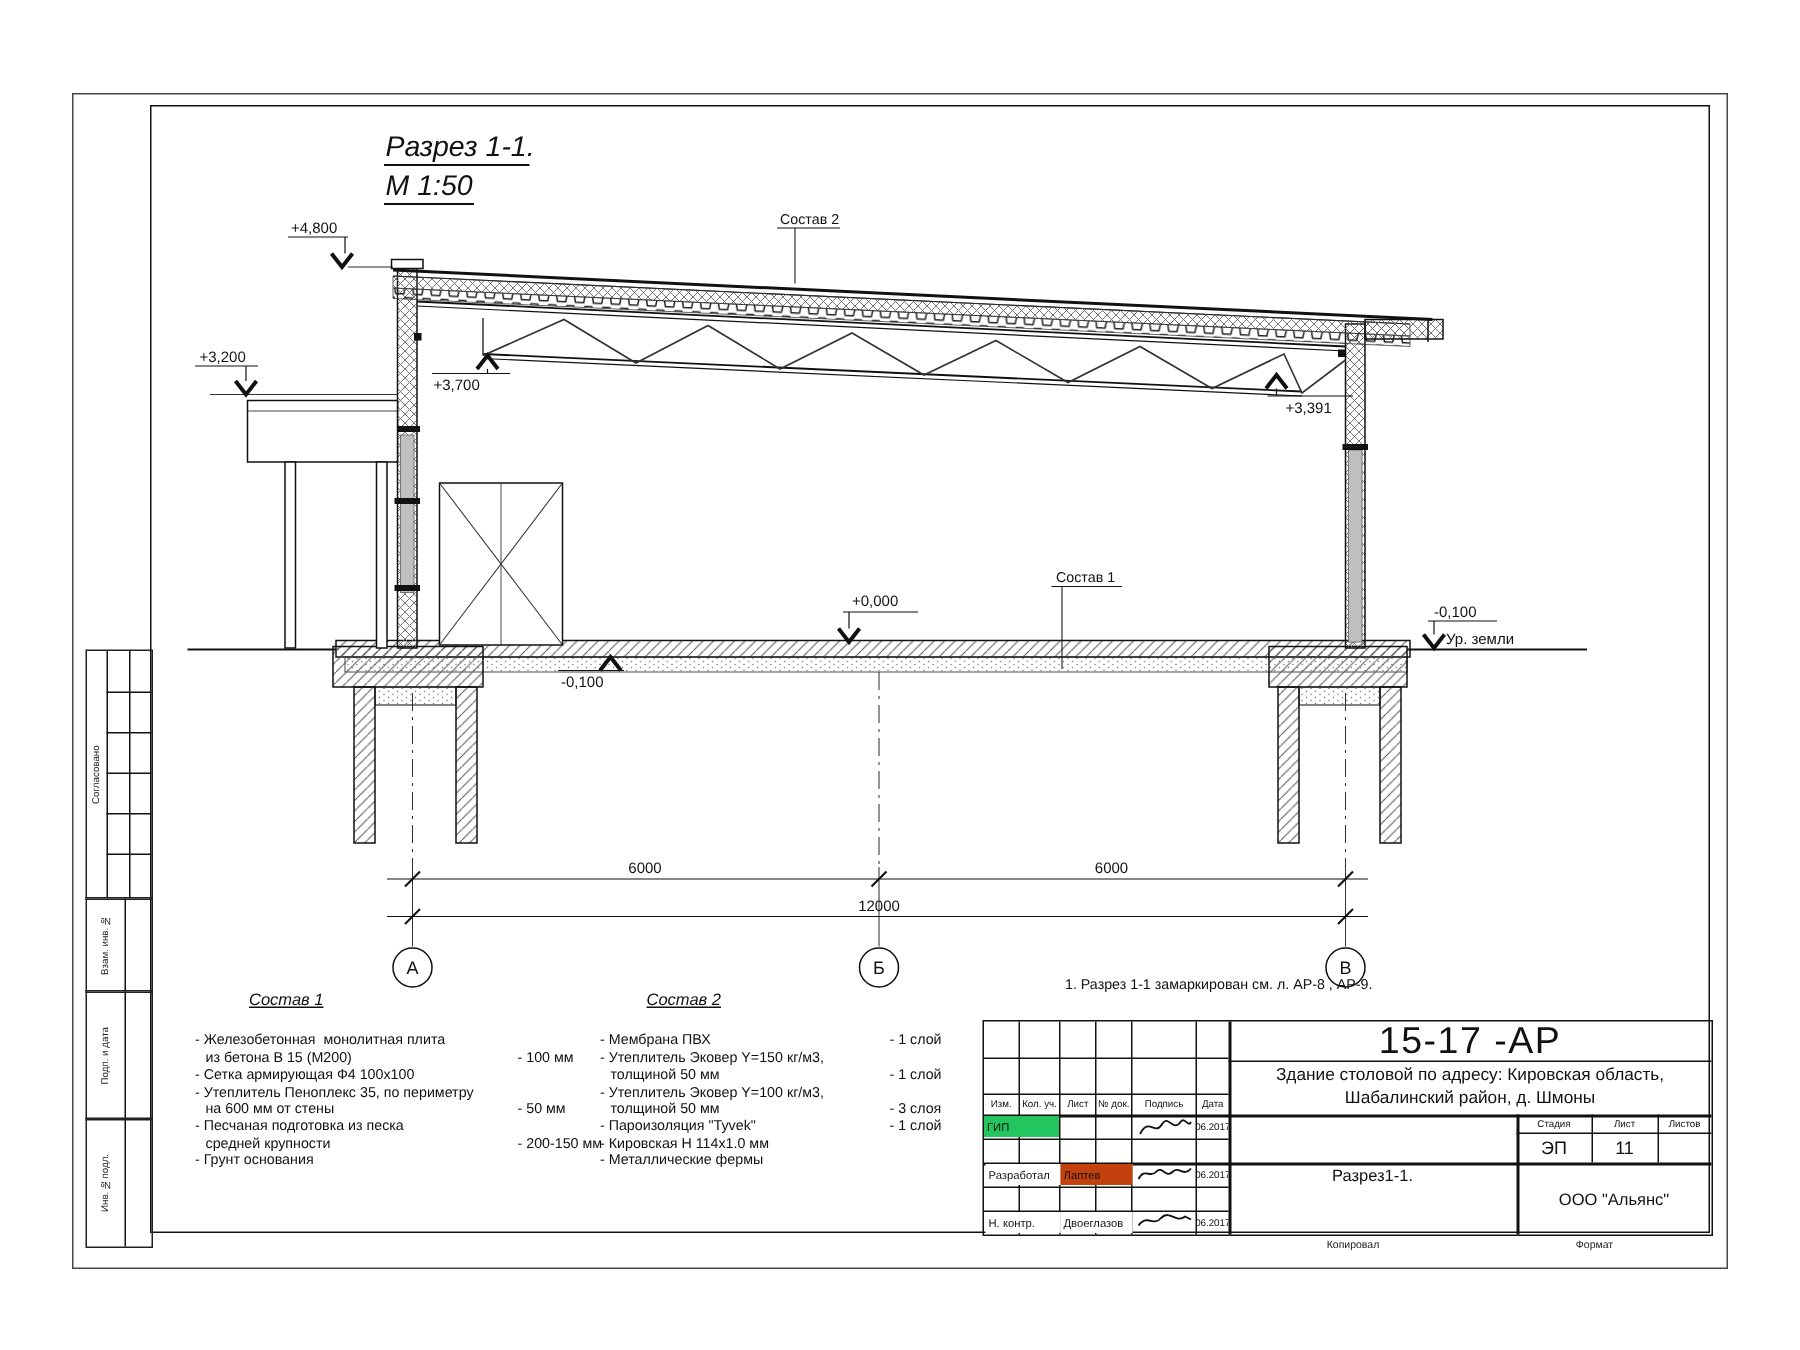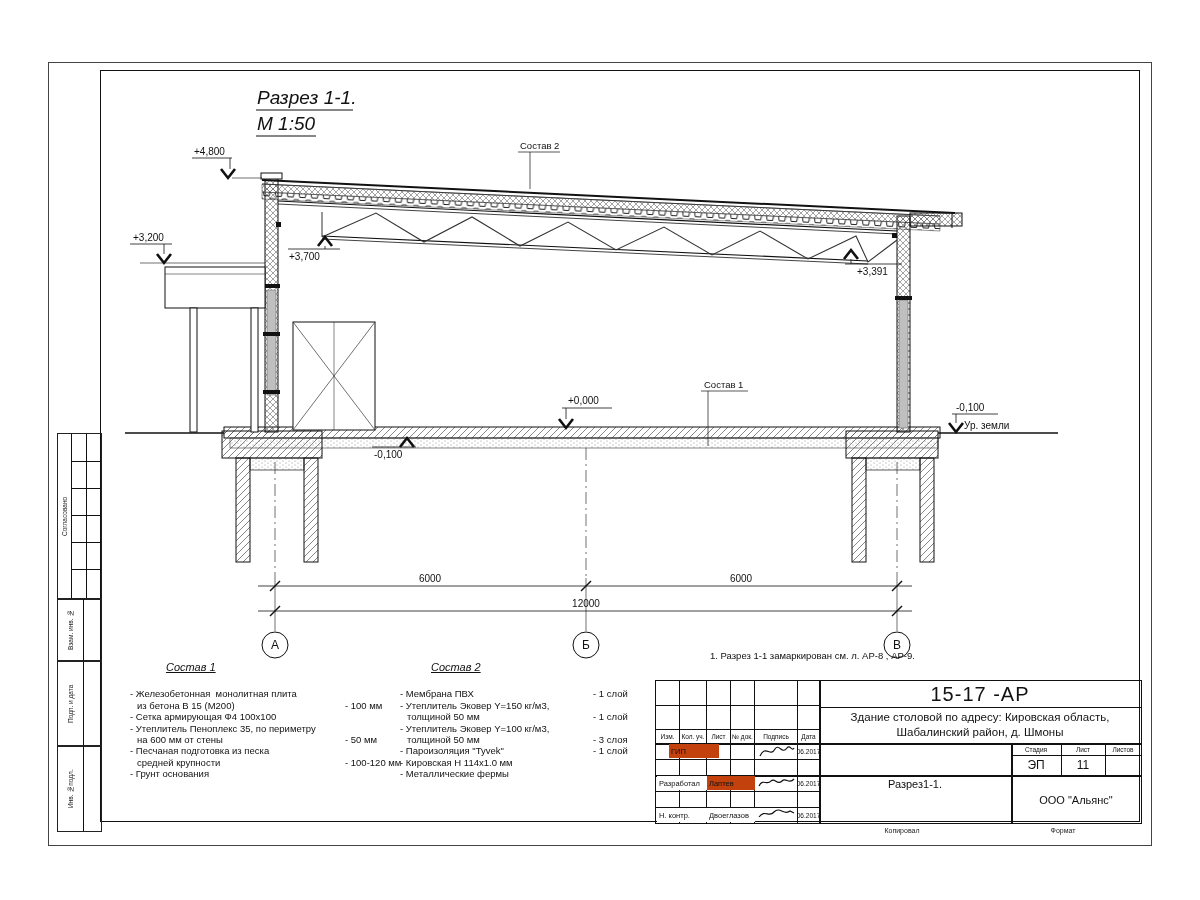--- a/index.html
+++ b/index.html
@@ -19,21 +19,21 @@
   .s-row .v{position:absolute;top:0;}
   .s1 .v{left:215px;} .s2 .v{left:193px;}
 
   
   .tb{left:655px;top:680px;width:485px;height:142px;border:1.5px solid #111;}
   .tl{position:absolute;background:#111;}
   .cell{position:absolute;display:flex;align-items:center;justify-content:center;
         text-align:center;overflow:hidden;}
   .cell.left{justify-content:flex-start;text-align:left;}
   .f6{font-size:6.5px;} .f7{font-size:7.5px;} .f11{font-size:11px;} .f12{font-size:12px;}
-  .docnum{font-size:20px;letter-spacing:1px;text-align:right;}
+  .docnum{font-size:25px;letter-spacing:1px;text-align:right;}
   .sig-svg{position:absolute;}
 
   
   .sidebox{position:absolute;border:1.2px solid #222;}
   .vtext{position:absolute;writing-mode:vertical-rl;transform:rotate(180deg);
          font-size:6.5px;display:flex;align-items:center;justify-content:center;color:#222;}
   .underlabel{position:absolute;font-size:7px;color:#222;text-align:center;}
 </style>
 </head>
 <body>
@@ -246,21 +246,21 @@
   </svg>
 
   <div class="slist s1 abs" style="left:130px;top:662px;">
     <span class="shead" style="margin-left:36px;">Состав 1</span>
     <div class="s-row"><span>- Железобетонная  монолитная плита</span><span class="v"></span></div>
     <div class="s-row cont"><span>из бетона В 15 (М200)</span><span class="v">- 100 мм</span></div>
     <div class="s-row"><span>- Сетка армирующая Ф4 100х100</span><span class="v"></span></div>
     <div class="s-row"><span>- Утеплитель Пеноплекс 35, по периметру</span><span class="v"></span></div>
     <div class="s-row cont"><span>на 600 мм от стены</span><span class="v">- 50 мм</span></div>
     <div class="s-row"><span>- Песчаная подготовка из песка</span><span class="v"></span></div>
-    <div class="s-row cont"><span>средней крупности</span><span class="v">- 100-120 мм</span></div>
+    <div class="s-row cont"><span>средней крупности</span><span class="v">- 200-150 мм</span></div>
     <div class="s-row"><span>- Грунт основания</span><span class="v"></span></div>
   </div>
 
   <div class="slist s2 abs" style="left:400px;top:662px;">
     <span class="shead" style="margin-left:31px;">Состав 2</span>
     <div class="s-row"><span>- Мембрана ПВХ</span><span class="v">- 1 слой</span></div>
     <div class="s-row"><span>- Утеплитель Эковер Y=150 кг/м3,</span><span class="v"></span></div>
     <div class="s-row cont"><span>толщиной 50 мм</span><span class="v">- 1 слой</span></div>
     <div class="s-row"><span>- Утеплитель Эковер Y=100 кг/м3,</span><span class="v"></span></div>
     <div class="s-row cont"><span>толщиной 50 мм</span><span class="v">- 3 слоя</span></div>
@@ -291,21 +291,21 @@
     <div class="tl" style="left:163px;top:26px;width:322px;height:1px;"></div>
     <div class="tl" style="left:355px;top:74px;width:130px;height:1px;"></div>
 
     <div class="cell f6" style="left:0;top:48px;width:23px;height:14px;">Изм.</div>
     <div class="cell f6" style="left:24px;top:48px;width:26px;height:14px;">Кол. уч.</div>
     <div class="cell f6" style="left:51px;top:48px;width:23px;height:14px;">Лист</div>
     <div class="cell f6" style="left:75px;top:48px;width:23px;height:14px;">№ док.</div>
     <div class="cell f6" style="left:99px;top:48px;width:42px;height:14px;">Подпись</div>
     <div class="cell f6" style="left:142px;top:48px;width:21px;height:14px;">Дата</div>
 
-    <div class="cell left f7" style="left:13px;top:63px;width:48px;height:14px;background:#c2410c;padding-left:2px;">ГИП</div>
+    <div class="cell left f7" style="left:0;top:63px;width:48px;height:14px;background:#22c55e;padding-left:2px;">ГИП</div>
     <div class="cell left f7" style="left:51px;top:63px;width:46px;height:14px;background:#fff;padding-left:2px;margin-top:32px;">Сягаев</div>
     <div class="cell f6" style="left:142px;top:63px;width:21px;height:14px;">06.2017</div>
     <svg class="sig-svg" style="left:100px;top:61px;" width="40" height="18" viewBox="0 0 40 18">
       <path d="M4,14 C10,2 14,16 19,7 C23,1 26,13 31,6 C34,2 36,10 38,6" fill="none" stroke="#111" stroke-width="1.2"></path>
     </svg>
 
     <div class="cell left f7" style="left:1px;top:95px;width:48px;height:14px;background:#fff;padding-left:2px;">Разработал</div>
     <div class="cell left f7" style="left:51px;top:95px;width:46px;height:14px;background:#c2410c;padding-left:2px;">Лаптев</div>
     <div class="cell f6" style="left:142px;top:95px;width:21px;height:14px;">06.2017</div>
     <svg class="sig-svg" style="left:100px;top:93px;" width="40" height="18" viewBox="0 0 40 18">

